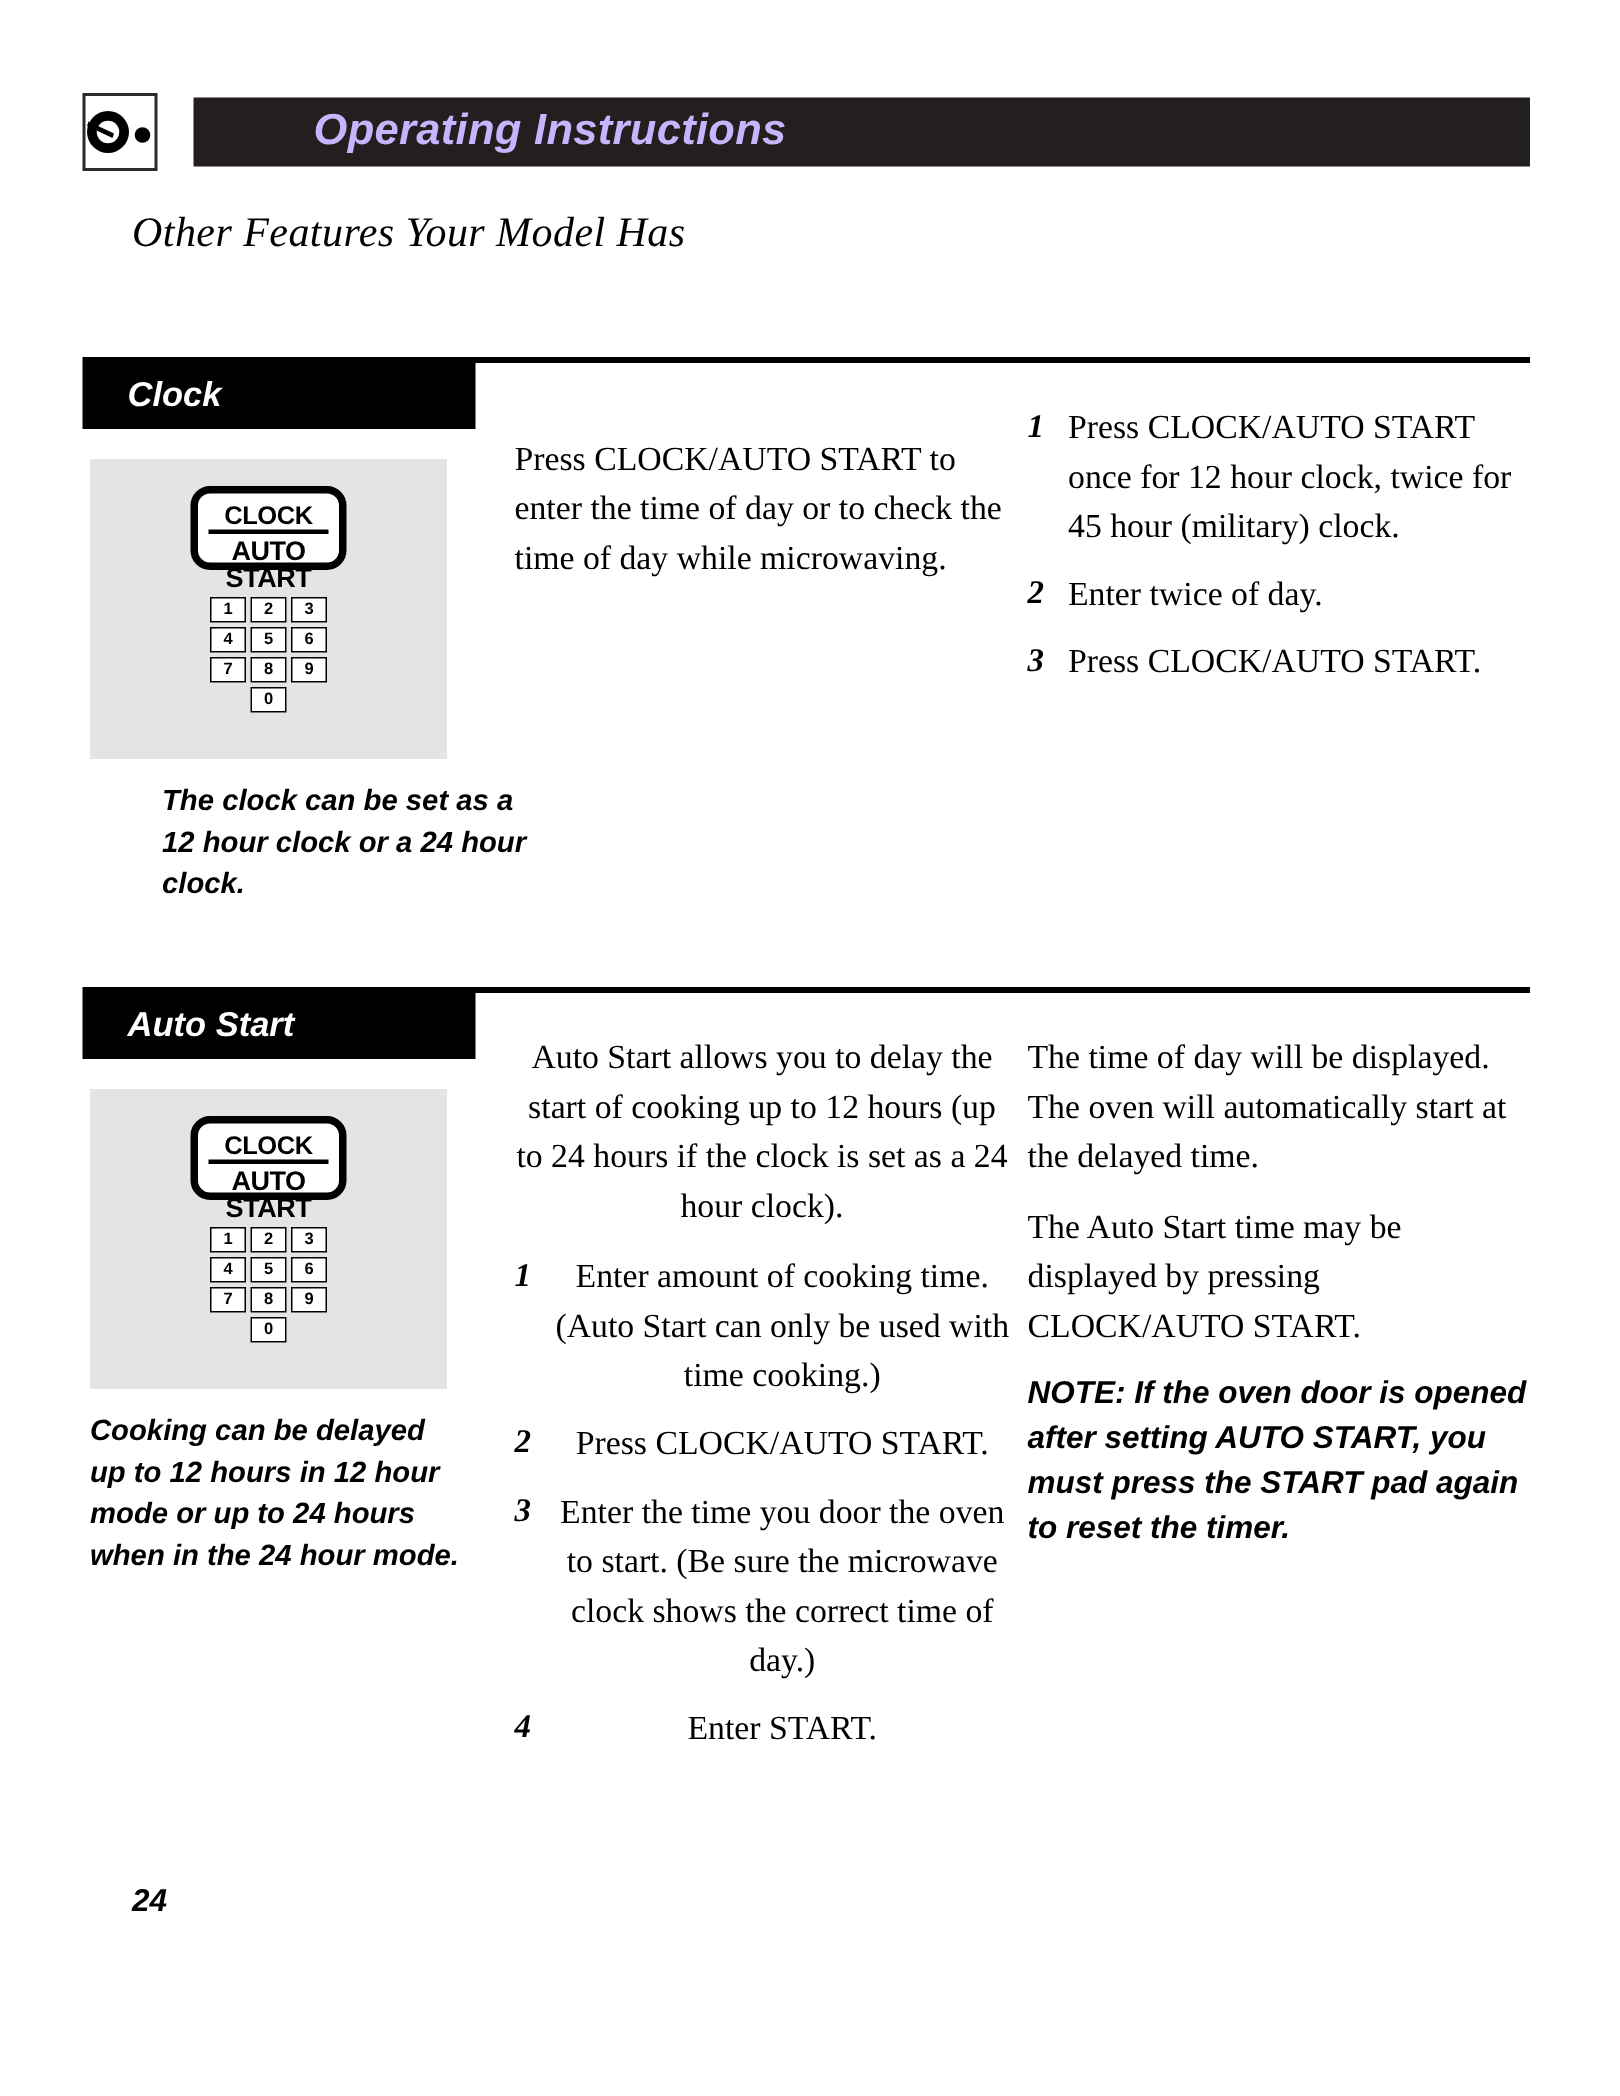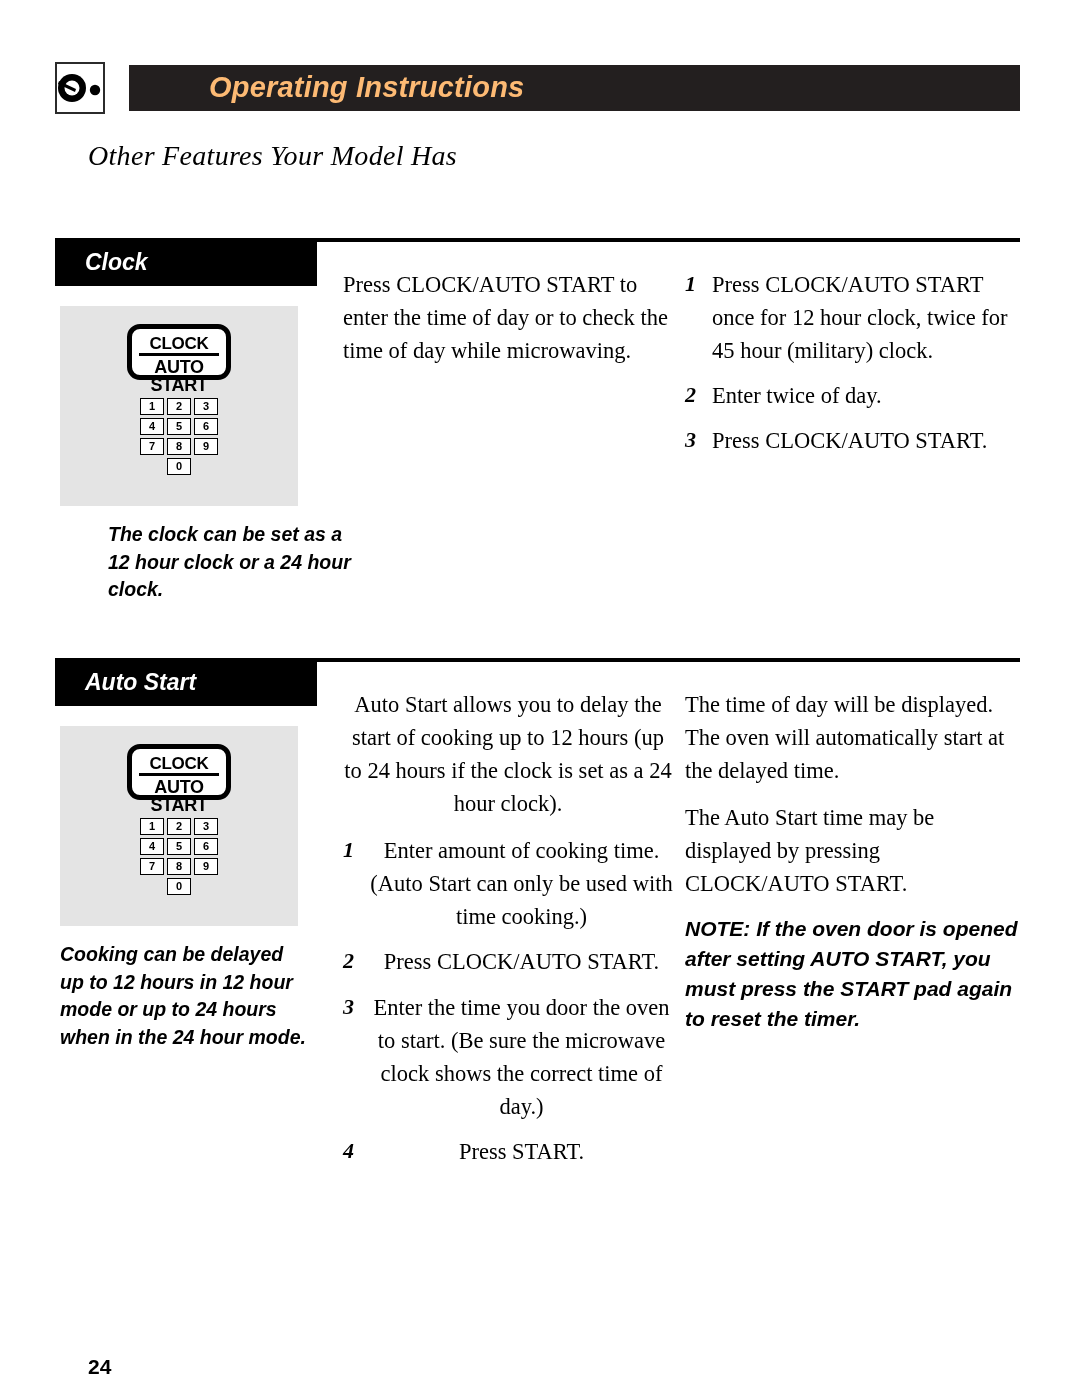--- a/index.html
+++ b/index.html
@@ -51,21 +51,21 @@
     top: 3px;
     right: 0;
     height: 46px;
     background: #231f1f;
   }
   .header-bar-title {
     position: absolute;
     left: 80px;
     top: 50%;
     transform: translateY(-52%);
-    color: #fdba74;
+    color: #c4b5fd;
     font-family: "Liberation Sans", sans-serif;
     font-weight: bold;
     font-style: italic;
     font-size: 29px;
     letter-spacing: 0.2px;
     white-space: nowrap;
   }
 
   
   .page-title {
@@ -196,21 +196,21 @@
   }
 
   
   .col {
     position: absolute;
     font-family: "Liberation Serif", serif;
     font-size: 22.5px;
     line-height: 1.47;
   }
   .col p { margin: 0 0 14px 0; }
-  .col p:last-child { margin-bottom: 0; }
+  .col p:last-child { margin-bottom: 0; margin-top: 21px; }
 
   .steps { margin: 0; padding: 0; list-style: none; }
   .step {
     position: relative;
     padding-left: 27px;
     margin-bottom: 12px;
   }
   .step:last-child { margin-bottom: 0; }
   .step-num {
     position: absolute;
@@ -228,23 +228,24 @@
     font-weight: bold;
     font-style: italic;
     font-size: 21px;
     line-height: 1.42;
   }
 
   
   .page-number {
     position: absolute;
     left: 88px;
-    top: 1355px;
-    font-family: "Liberation Sans", sans-serif;
-    font-weight: bold;
+    top: 1256px;
+    font-family: "Liberation Sans", sans-serif;
+    font-weight: bold;
+    font-style: italic;
     font-size: 21px;
   }
 </style>
 </head>
 <body>
 
 <div class="page">
 
   <div class="header-row">
     <div class="knob-box">
@@ -366,21 +367,21 @@
         <li class="step">
           <span class="step-num">2</span>
           <span class="step-text">Press CLOCK/AUTO START.</span>
         </li>
         <li class="step">
           <span class="step-num">3</span>
           <span class="step-text">Enter the time you door the oven to start. (Be sure the microwave clock shows the correct time of day.)</span>
         </li>
         <li class="step">
           <span class="step-num">4</span>
-          <span class="step-text">Press START.</span>
+          <span class="step-text">Enter START.</span>
         </li>
       </ul>
     </div>
 
     <div class="col" style="left:630px; top:30px; width:335px;">
       <p>The time of day will be displayed. The oven will automatically start at the delayed time.</p>
       <p>The Auto Start time may be displayed by pressing CLOCK/AUTO START.</p>
       <div class="note-block">NOTE: If the oven door is opened after setting AUTO START, you must press the START pad again to reset the timer.</div>
     </div>
   </div>

